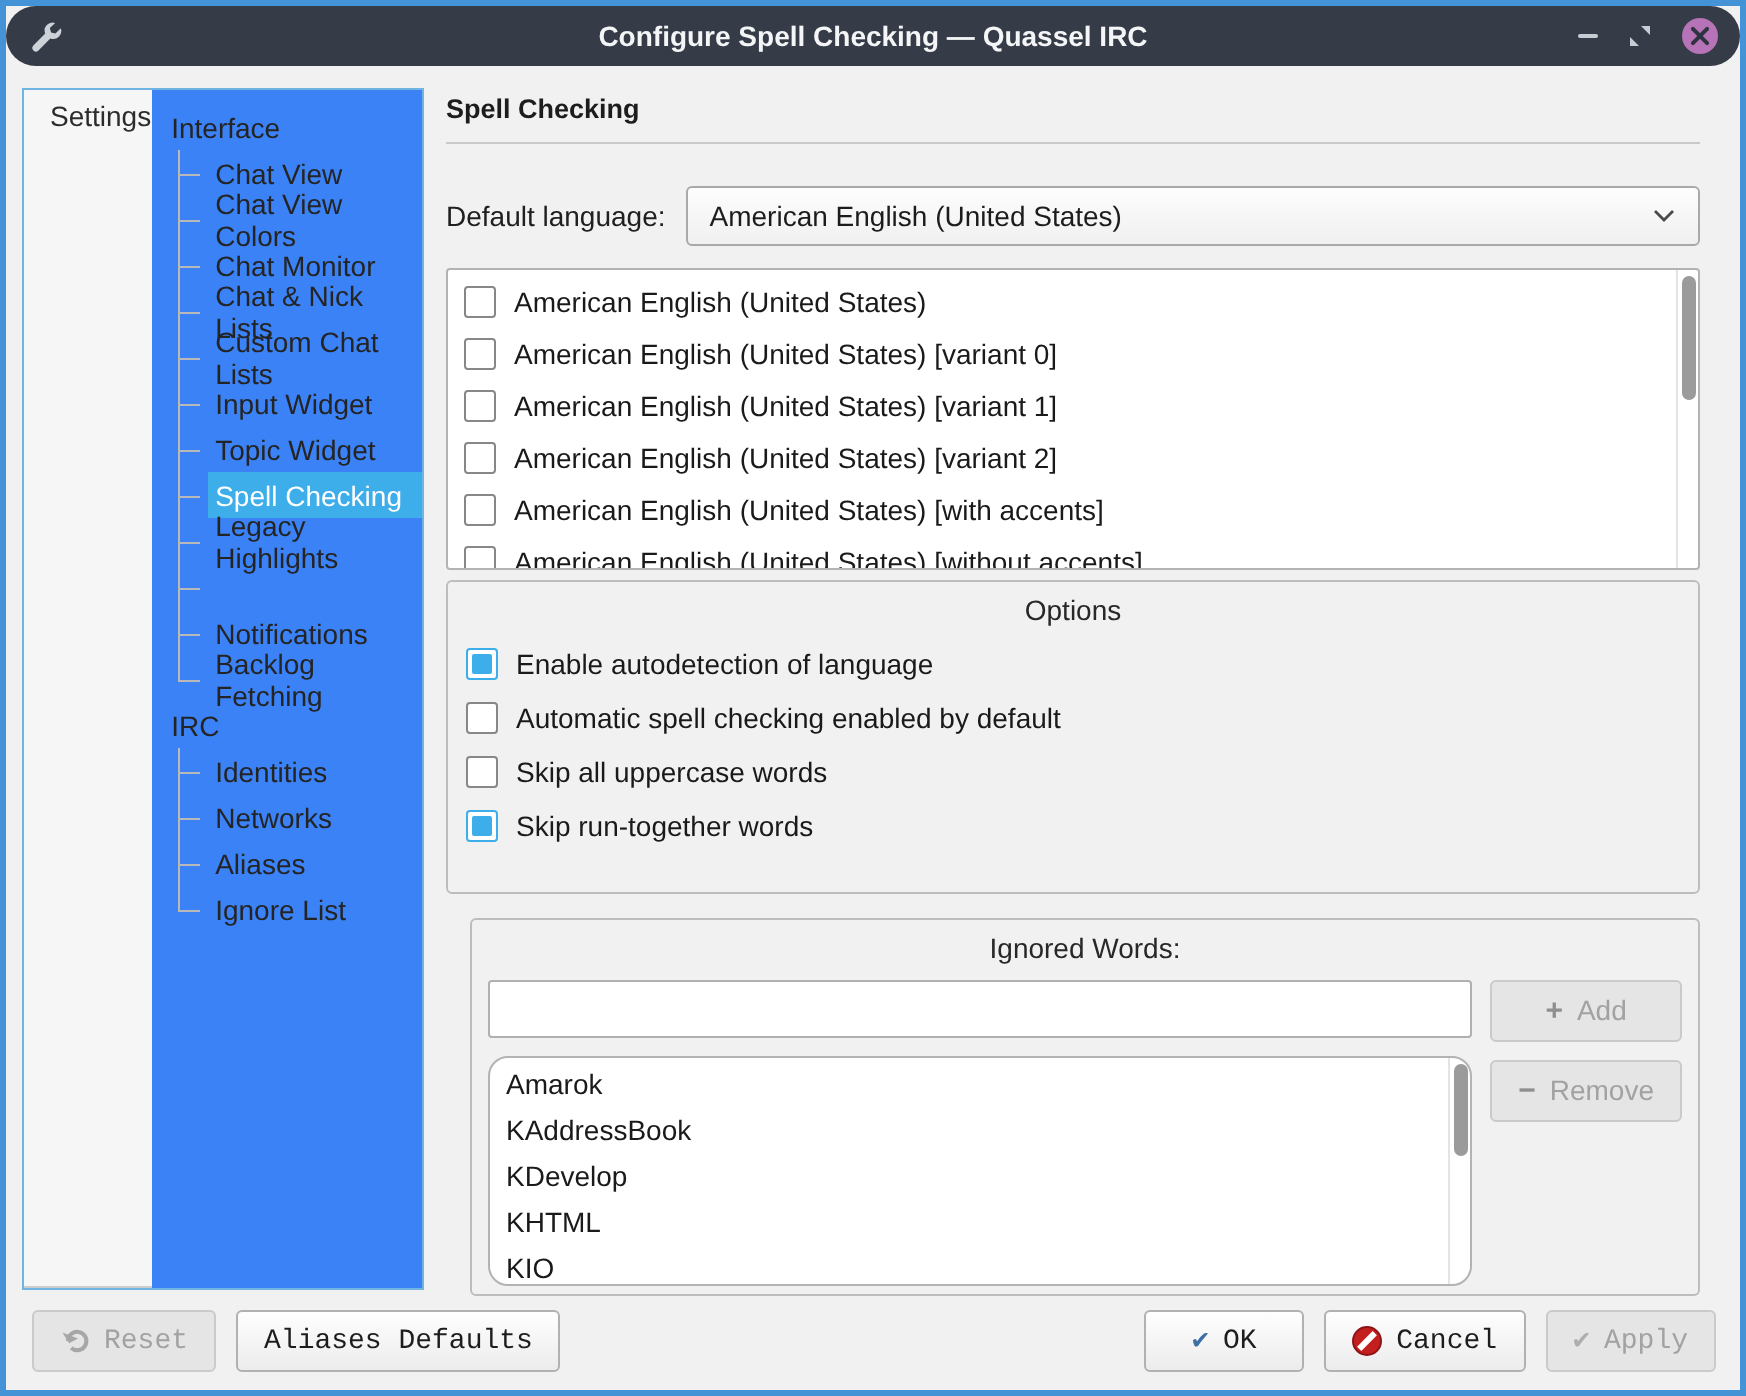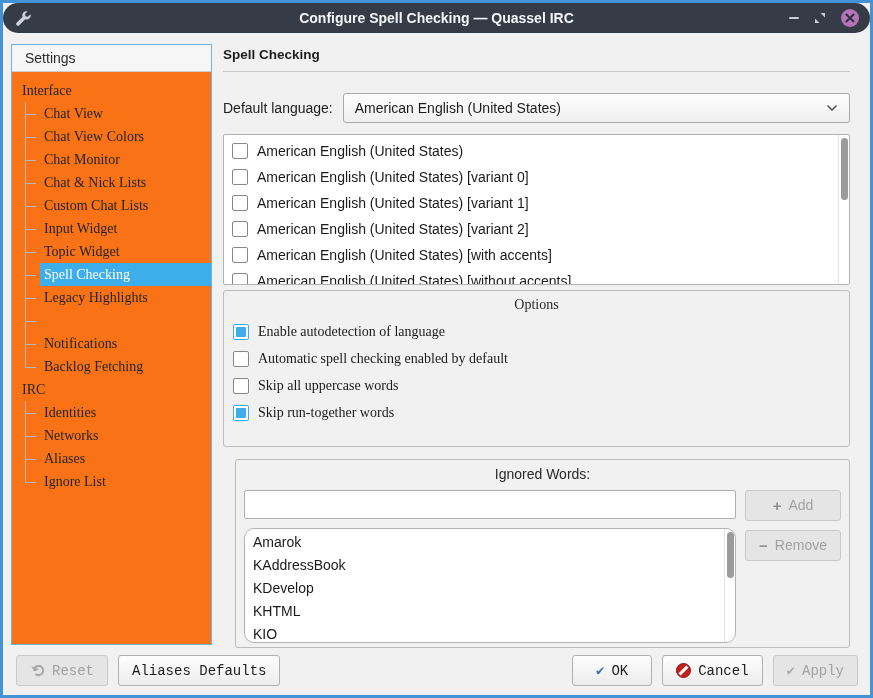--- a/index.html
+++ b/index.html
@@ -16,30 +16,30 @@
   .close-circle{width:18px;height:18px;border-radius:50%;background:#b773b7;display:flex;align-items:center;justify-content:center;}
   .close-x{position:relative;width:10px;height:10px;}
   .close-x::before,.close-x::after{content:'';position:absolute;left:-1px;top:4px;width:12px;height:2px;background:#2e3340;border-radius:1px;}
   .close-x::before{transform:rotate(45deg);}
   .close-x::after{transform:rotate(-45deg);}
 
   
   .content{flex:1;display:flex;padding:11px 20px 0 8px;gap:11px;min-height:0;}
 
   
-  .sidebar{flex:0 0 201px;background:#f97316;border:1px solid #70b5e2;display:flex;flex-direction:column;margin-bottom:3px;}
+  .sidebar{flex:0 0 201px;background:#3b82f6;border:1px solid #70b5e2;display:flex;flex-direction:row;margin-bottom:3px;}
   .sidebar-header{flex:0 0 27px;line-height:26px;padding-left:13px;background:#f6f6f6;border-bottom:1px solid #cdcdcd;font-size:14px;color:#2c2c2c;}
   .tree{padding-top:7px;font-size:14px;color:#242424;overflow:hidden;}
   .tree-row{height:23px;display:flex;align-items:stretch;}
   .tree-row.top{padding-left:6px;}
   .branch{flex:0 0 15px;width:15px;margin-left:13px;position:relative;}
   .branch::before{content:'';position:absolute;left:0;top:0;bottom:0;border-left:1px solid #b9b9b9;}
   .branch.last::before{bottom:50%;}
   .branch::after{content:'';position:absolute;left:0;top:50%;width:11px;border-top:1px solid #b9b9b9;}
-  .tree-label{display:flex;align-items:center;padding-left:4px;flex:1;font-family:Liberation Serif, serif;}
+  .tree-label{display:flex;align-items:center;padding-left:4px;flex:1;}
   .tree-row.selected .tree-label{background:#3daee9;color:#fff;}
 
   
   .main{flex:1;display:flex;flex-direction:column;min-width:0;}
   .main-title{font-weight:bold;font-size:13.5px;color:#1d1d1d;margin-top:3px;}
   .main-sep{border:none;border-top:1px solid #c9c9c9;margin:9px 0 0 0;}
 
   .lang-row{display:flex;align-items:center;margin-top:21px;gap:10px;}
   .lang-row-label{font-size:14px;color:#202020;}
   .combo{flex:1;height:30px;border:1px solid #a9a9a9;border-radius:3px;background:linear-gradient(#fdfdfd,#f0f0f0);display:flex;align-items:center;padding:0 11px;font-size:14px;color:#1c1c1c;}
@@ -51,21 +51,21 @@
   .lang-item{height:26px;display:flex;align-items:center;padding-left:8px;gap:9px;font-size:14px;color:#1a1a1a;}
   .vscroll{flex:0 0 11px;position:relative;border-left:1px solid #e4e4e4;}
   .vscroll .thumb{position:absolute;top:3px;left:2px;width:7px;background:#9b9b9b;border-radius:4px;}
 
   .cb{width:16px;height:16px;border:1px solid #878787;border-radius:2px;background:#fff;position:relative;flex:0 0 16px;}
   .cb.checked{border-color:#3daee9;}
   .cb.checked::after{content:'';position:absolute;top:2px;left:2px;right:2px;bottom:2px;background:#3daee9;border-radius:1px;}
 
   .groupbox{border:1px solid #bdbdbd;border-radius:3px;padding:0 8px;}
   .groupbox-title{text-align:center;font-size:14px;color:#282828;padding-top:6px;}
-  .options-group{margin-top:5px;height:164px;font-family:Liberation Serif, serif;}
+  .options-group{margin-top:5px;height:164px;}
   .opt-item{height:27px;display:flex;align-items:center;gap:9px;padding-left:1px;font-size:14px;color:#1a1a1a;}
   .opt-item:first-of-type{margin-top:5px;}
 
   .ignored-group{margin-top:12px;height:199px;margin-left:12px;}
   .ig-body{display:flex;gap:9px;margin-top:8px;}
   .ig-left{flex:1;min-width:0;}
   .ig-input{width:100%;height:29px;border:1px solid #b0b0b0;border-radius:2px;background:#fff;font:inherit;font-size:14px;padding:0 8px;outline:none;color:#1a1a1a;}
   .ig-list{margin-top:9px;height:115px;border-radius:10px;}
   .ig-items{flex:1;padding:2px 0 0 8px;font-size:14px;color:#1a1a1a;}
   .ig-item{height:23px;display:flex;align-items:center;}

